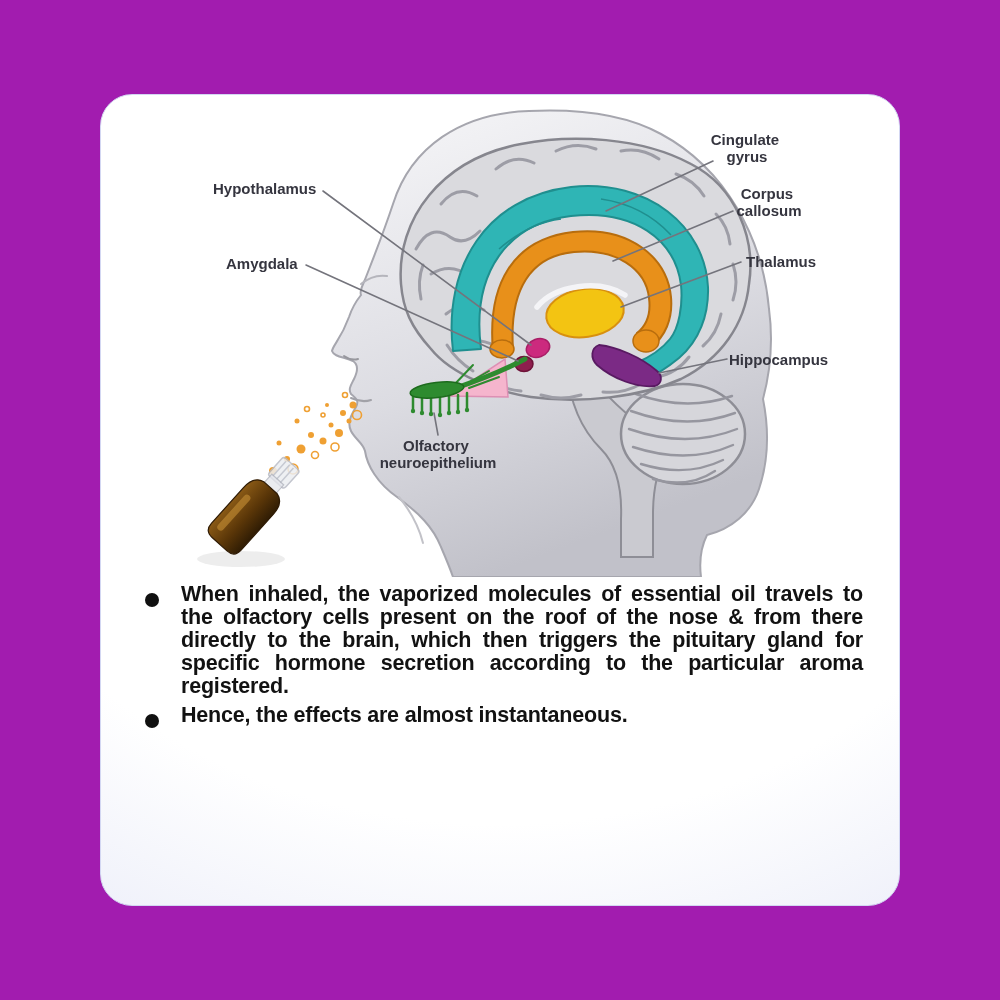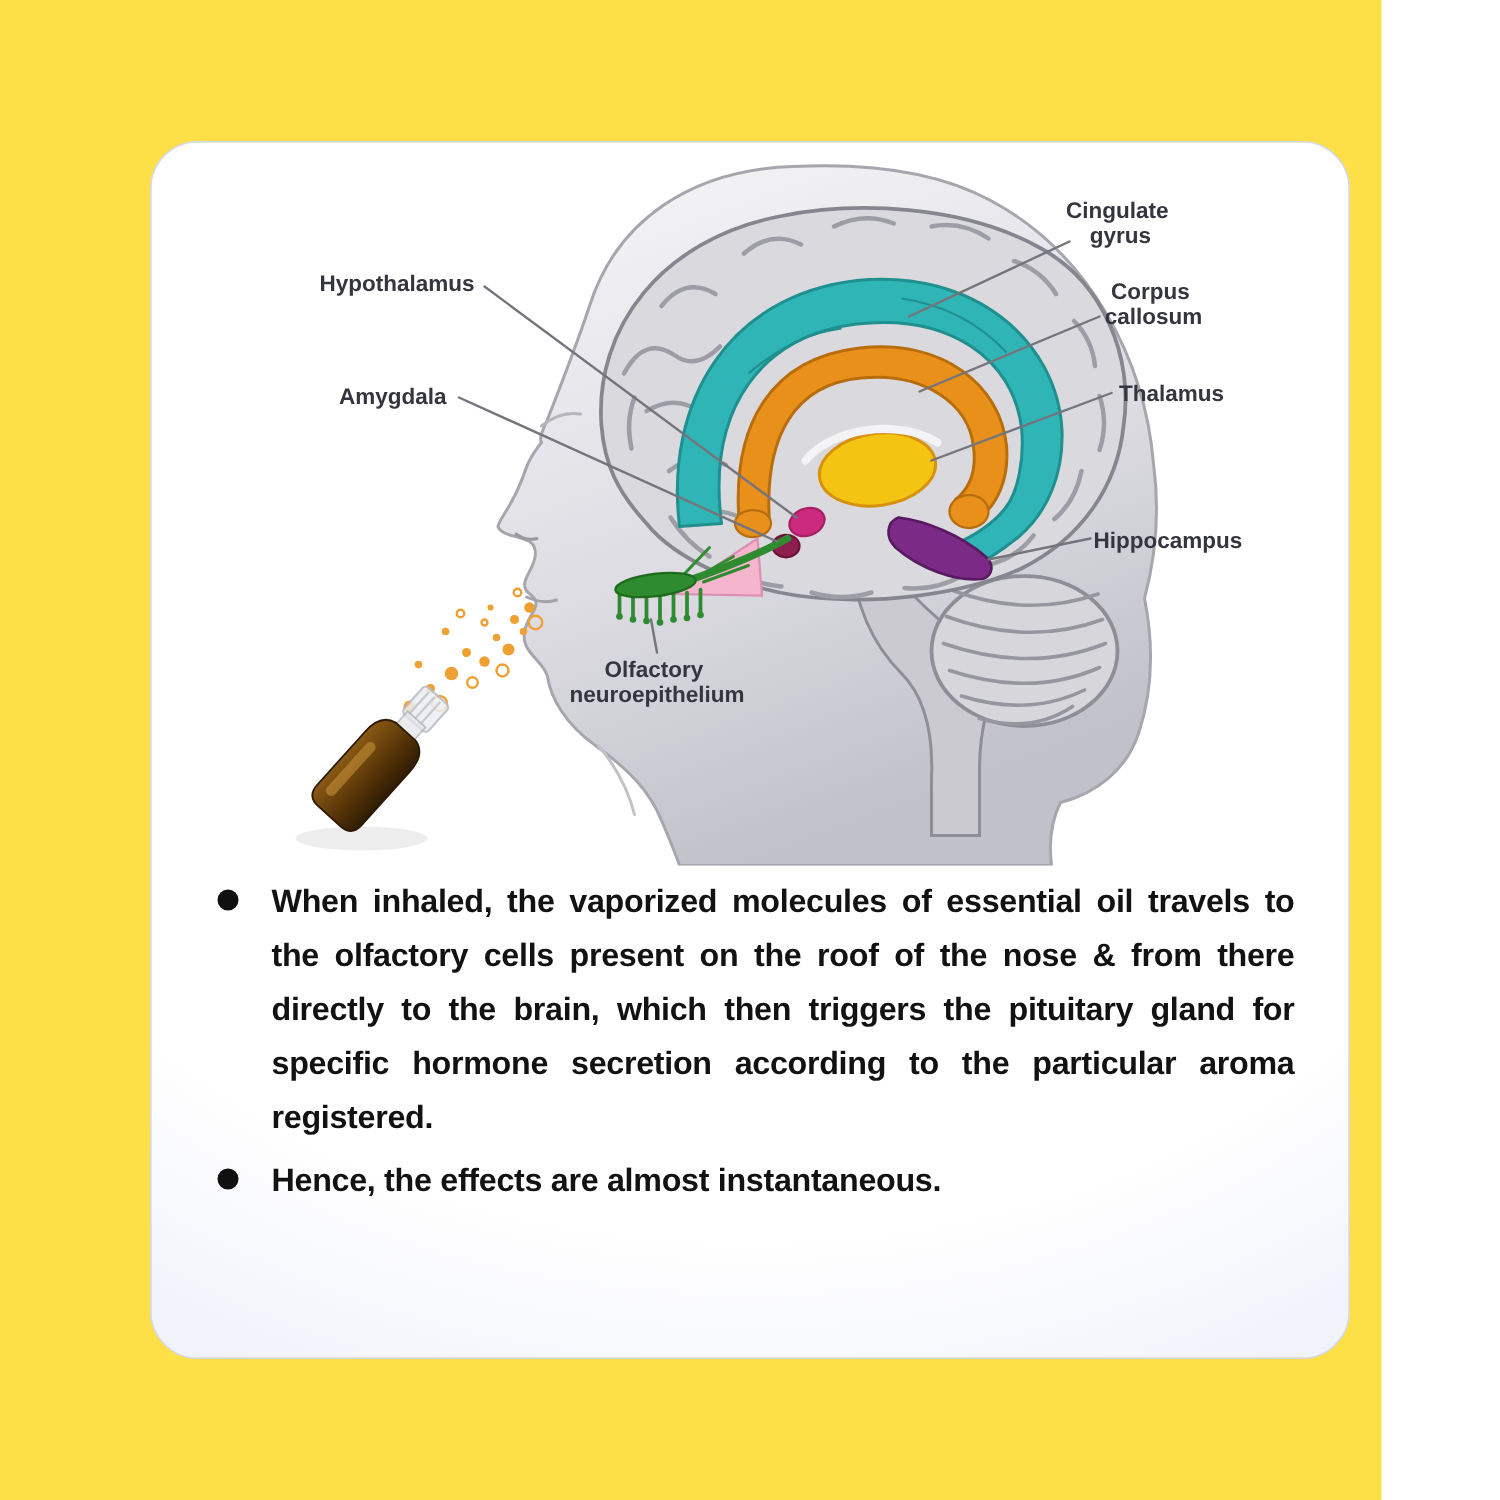--- a/index.html
+++ b/index.html
@@ -1,30 +1,30 @@
 <!DOCTYPE html>
 <html><head>
 <meta charset="utf-8">
 <style>
   html,body{margin:0;padding:0;background:#ffffff;}
-  .page{position:relative;width:921px;height:1000px;background:#fde047;overflow:hidden;
+  .page{position:relative;width:1000px;height:1000px;background:#a21caf;overflow:hidden;
         font-family:"Liberation Sans","DejaVu Sans",sans-serif;}
   .card{position:absolute;left:100px;top:94px;width:800px;height:812px;border-radius:32px;
         background:radial-gradient(130% 100% at 50% 38%, #ffffff 52%, #eceef9 78%, #d7dbf5 100%);
         border:1px solid #d3d7f2;box-sizing:border-box;overflow:hidden;}
   .diagram{display:block;margin:4px auto 0 auto;}
   .lbl{fill:#35353f;font:700 15px "Liberation Sans","DejaVu Sans",sans-serif;}
   .leader{stroke:#74747c;stroke-width:1.6;stroke-linecap:round;}
   .sulcus{stroke:#9d9da6;stroke-width:3;fill:none;stroke-linecap:round;}
   .cbl{stroke:#96969f;stroke-width:2.4;fill:none;stroke-linecap:round;}
   .facial{fill:none;stroke-linecap:round;}
   .bullets{padding:6px 36px 0 44px;}
   .bullet{display:flex;align-items:flex-start;margin-bottom:6px;}
   .dot{flex:0 0 auto;width:14px;height:14px;border-radius:50%;background:#101010;margin-top:10px;}
-  .bullet p{margin:0 0 0 22px;font-size:21.5px;font-weight:700;line-height:36px;color:#121212;
+  .bullet p{margin:0 0 0 22px;font-size:21.5px;font-weight:700;line-height:23px;color:#121212;
             text-align:justify;letter-spacing:-0.2px;}
 </style>
 </head>
 <body>
 
 <div class="page">
   <div class="card">
 
     <svg class="diagram" width="800" height="478" viewBox="0 0 800 478">
       <defs>

